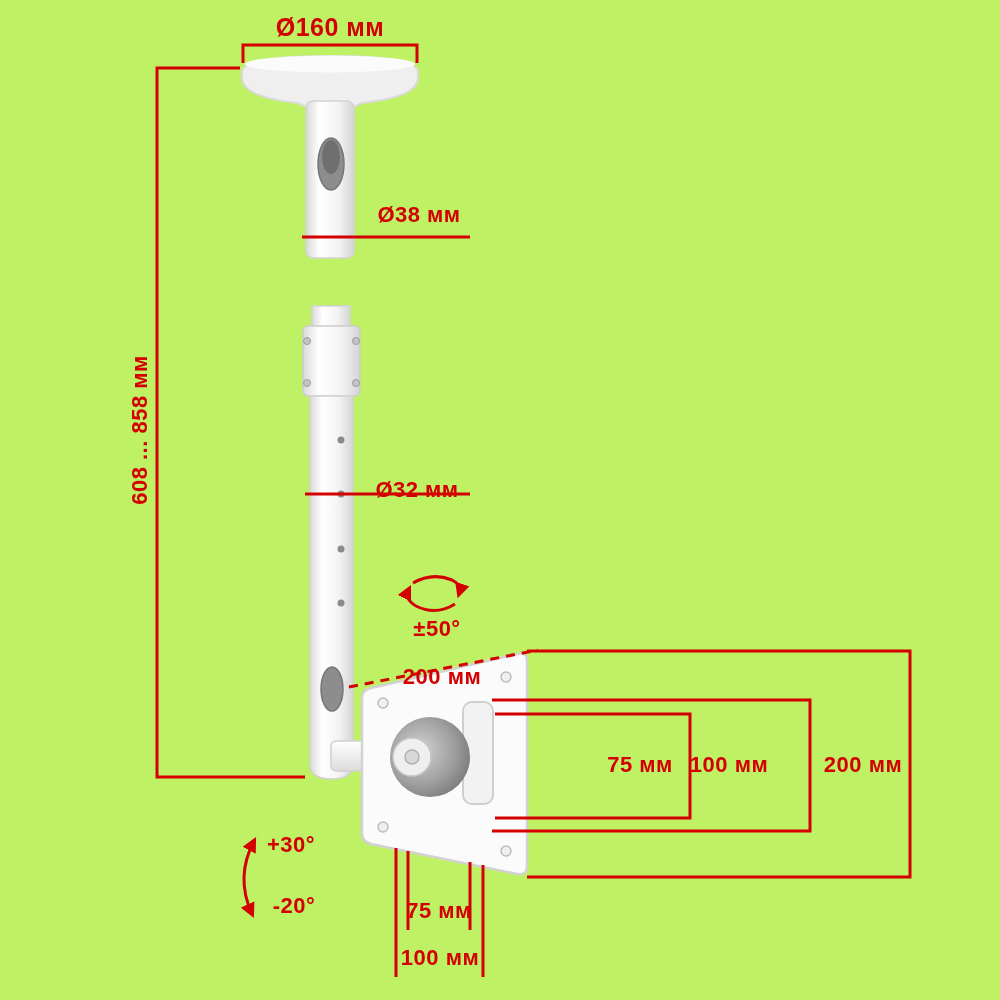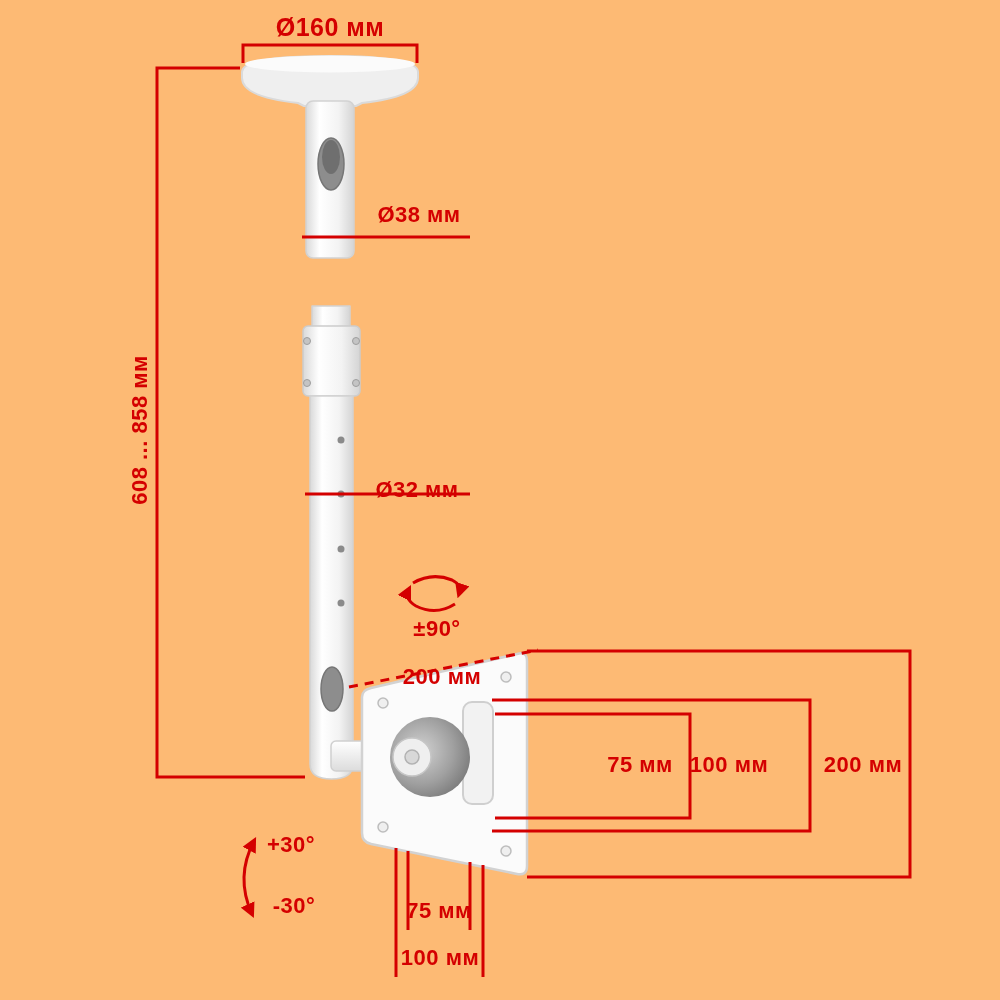--- a/index.html
+++ b/index.html
@@ -1,17 +1,17 @@
 <!DOCTYPE html>
 <html style="--accent: #d40000;"><head>
 <meta charset="utf-8">
 <style>
   html,body{margin:0;padding:0;background:#ffffff;}
   .canvas{
-    position:relative;width:1000px;height:1000px;background:#fdba74;
+    position:relative;width:1000px;height:1000px;background:#bef264;
     font-family:"Liberation Sans", sans-serif;overflow:hidden;
   }
   .layer{position:absolute;left:0;top:0;}
   .dim{
     position:absolute;transform:translate(-50%,-50%);
     color:var(--accent,#d40000);font-weight:bold;font-size:22px;
     white-space:nowrap;letter-spacing:.5px;
   }
   .dim--lg{font-size:25px;}
   .dim--rot{transform:translate(-50%,-50%) rotate(-90deg);}
@@ -107,23 +107,23 @@
       <line x1="483" y1="865" x2="483" y2="977"></line>
 
       <path d="M254,841 Q235,877 252,914" marker-start="url(#arr)" marker-end="url(#arr)"></path>
     </g>
   </svg>
 
   <span class="dim dim--lg" style="left:330px;top:27px">Ø160 мм</span>
   <span class="dim" style="left:419px;top:215px">Ø38 мм</span>
   <span class="dim dim--rot" style="left:140px;top:430px">608 ... 858 мм</span>
   <span class="dim" style="left:417px;top:490px">Ø32 мм</span>
-  <span class="dim" style="left:437px;top:629px">±90°</span>
+  <span class="dim" style="left:437px;top:629px">±50°</span>
   <span class="dim" style="left:442px;top:677px">200 мм</span>
   <span class="dim" style="left:640px;top:765px">75 мм</span>
   <span class="dim" style="left:729px;top:765px">100 мм</span>
   <span class="dim" style="left:863px;top:765px">200 мм</span>
   <span class="dim" style="left:291px;top:845px">+30°</span>
-  <span class="dim" style="left:294px;top:906px">-30°</span>
+  <span class="dim" style="left:294px;top:906px">-20°</span>
   <span class="dim" style="left:439px;top:911px">75 мм</span>
   <span class="dim" style="left:440px;top:958px">100 мм</span>
 
 </div>
 
 </body></html>

